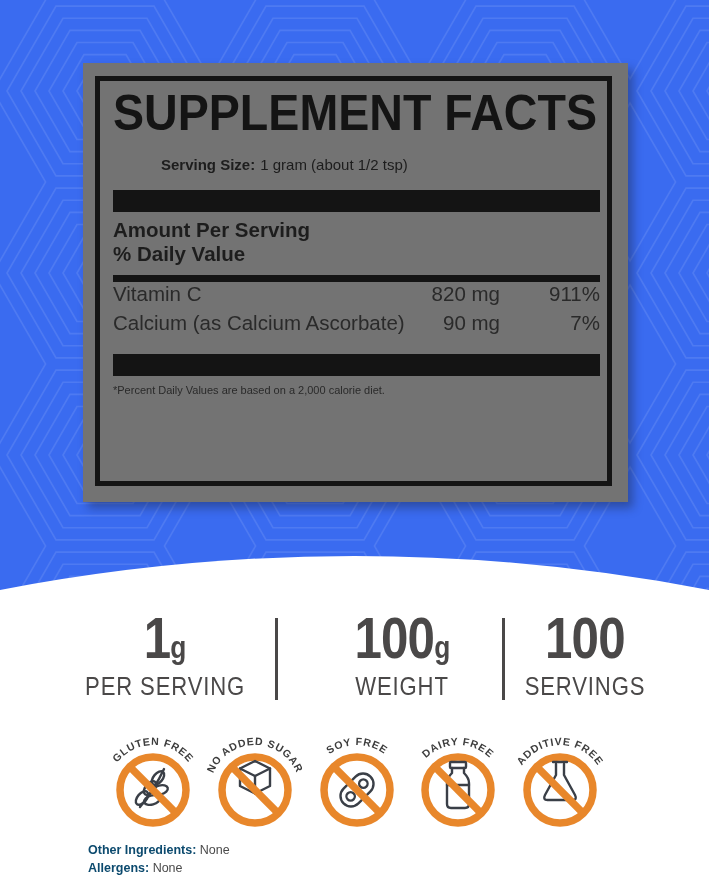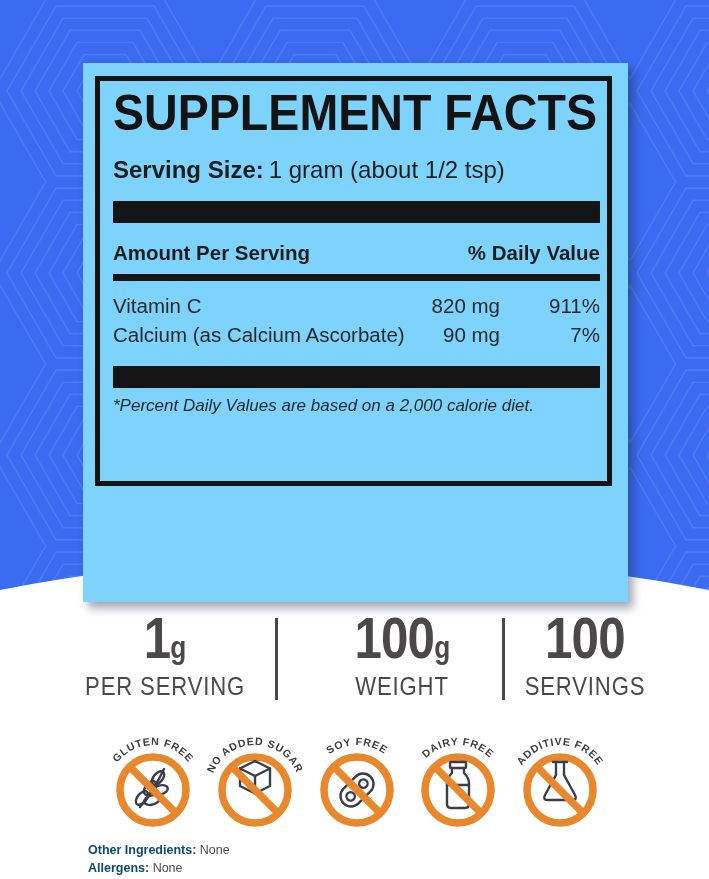--- a/index.html
+++ b/index.html
@@ -7,45 +7,45 @@
     position:relative;width:709px;height:879px;overflow:hidden;
     background:#ffffff;
     font-family:"Liberation Sans","DejaVu Sans",sans-serif;
   }
   
   .bg-blue{position:absolute;top:0;left:0;width:709px;height:622px;background:#3A6BF0;z-index:0;}
   .bg-blue svg{display:block;}
   .curve-svg{position:absolute;top:520px;left:0;z-index:1;}
   
   .panel{
-    position:absolute;left:83px;top:63px;width:545px;height:539px;
-    background:#7dd3fc;z-index:2;
+    position:absolute;left:83px;top:63px;width:545px;height:439px;
+    background:#737373;z-index:2;
     box-shadow:5px 6px 9px rgba(25,30,55,0.40);
     box-sizing:border-box;
   }
   .panel-border{
     margin:13px 16px 16px 12px;height:410px;box-sizing:border-box;
     border:5px solid #141414;padding:0 7px 0 13px;color:#1d1d1d;
   }
   .title-svg{display:block;margin-top:6px;}
-  .line{font-size:24px;color:#1d1d1d;}
+  .line{font-size:15px;color:#1d1d1d;margin-left:48px;}
   .line.l1{margin-top:16px;}
   .line.l2{margin-top:13px;}
   .b{font-weight:bold;}
   .val{margin-left:5px;}
   .val2{margin-left:4px;}
   .bar{margin-top:17px;height:22px;background:#141414;}
   .bar2{margin-top:14px;height:22px;background:#141414;}
-  .hdr-row{margin-top:18px;display:flex;justify-content:space-between;font-size:20.5px;}
+  .hdr-row{margin-top:6px;display:flex;justify-content:space-between;font-size:20.5px;flex-direction:column;}
   .rule{margin-top:9px;height:7px;background:#141414;}
   .nrow{position:relative;font-size:20.5px;height:29px;margin-top:0;color:#2a2a2a;}
-  .nrow.first{margin-top:13px;}
+  .nrow.first{}
   .namount{position:absolute;right:100px;top:0;}
   .ndv{position:absolute;right:0;top:0;}
-  .footnote{margin-top:8px;font-size:17px;color:#2a2a2a;font-style:italic;}
+  .footnote{margin-top:8px;font-size:11px;color:#2a2a2a;}
   
   .stats{
     position:absolute;top:601px;left:55px;width:580px;display:flex;
     color:#4A4848;z-index:3;text-align:center;align-items:center;
   }
   .stat{box-sizing:border-box;}
   .stat.c1{flex:0 0 38%;}
   .stat.c2{flex:0 0 34.5%;margin-left:24px;}
   .stat.c3{flex:0 0 27.5%;}
   .stat-divider{width:3px;flex:0 0 3px;background:#4A4848;height:82px;margin-top:14px;}

